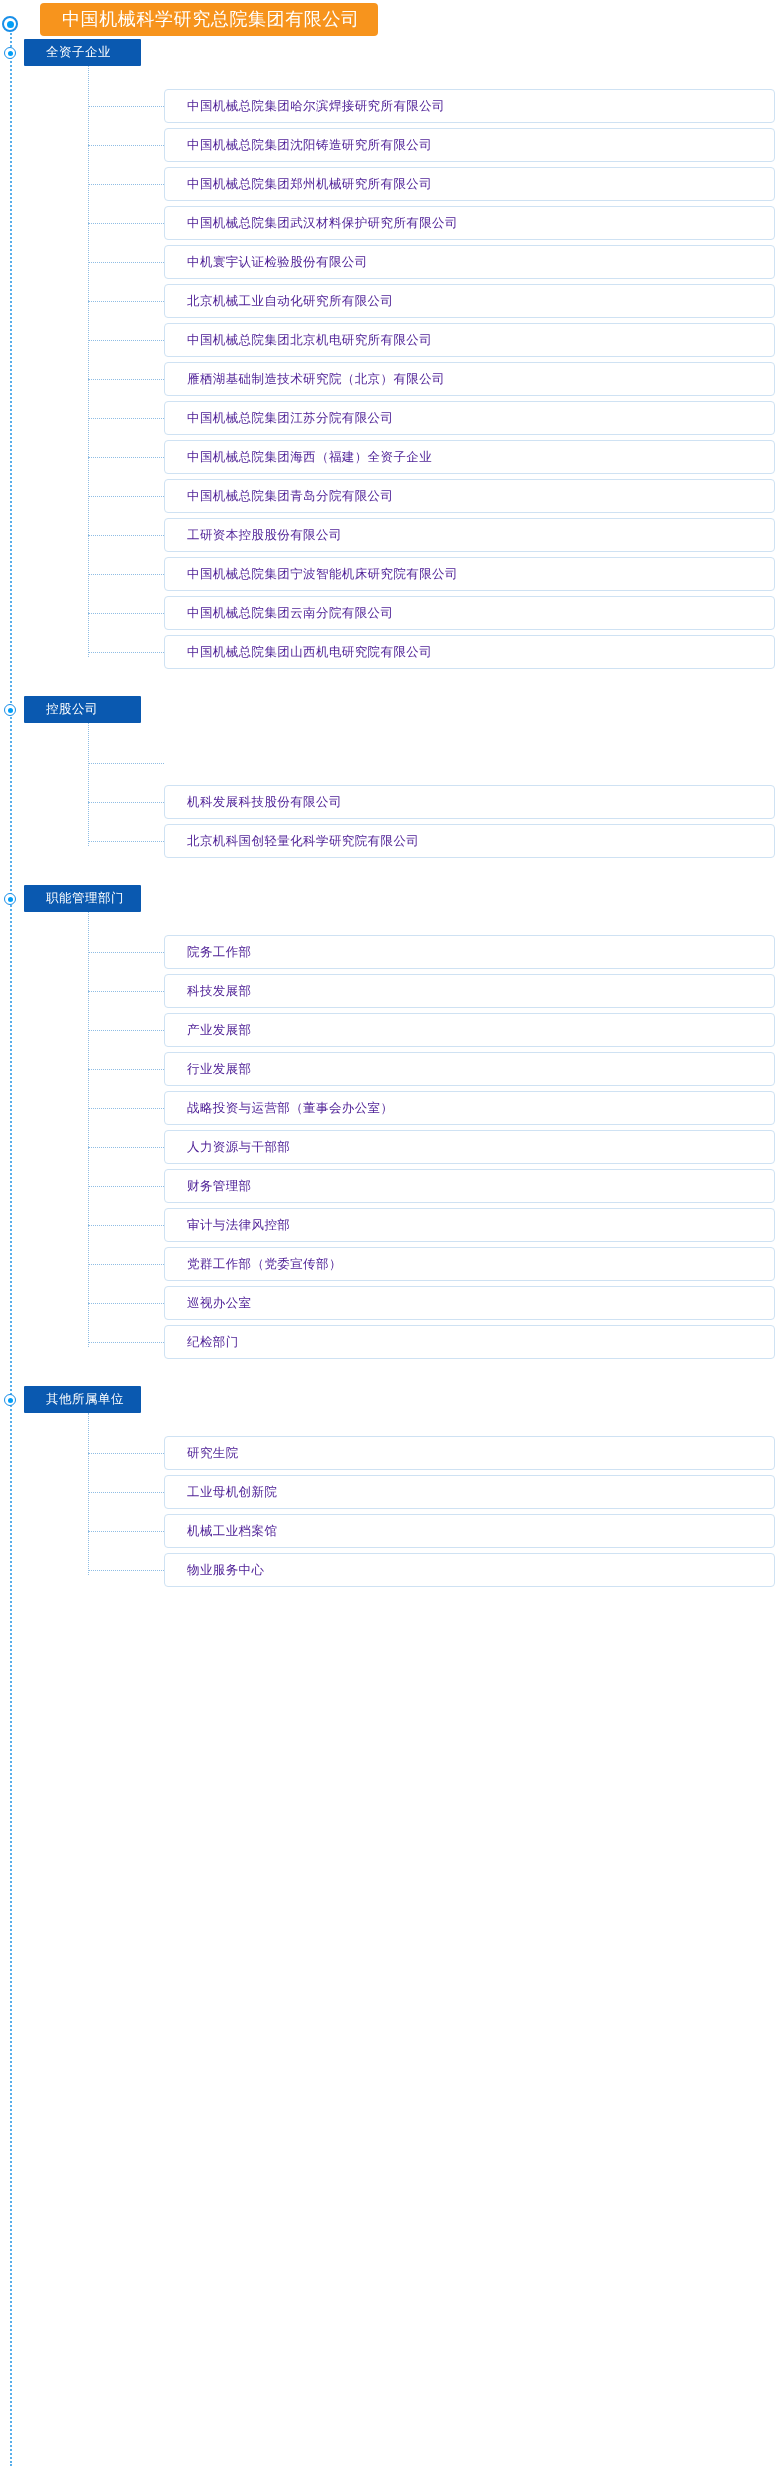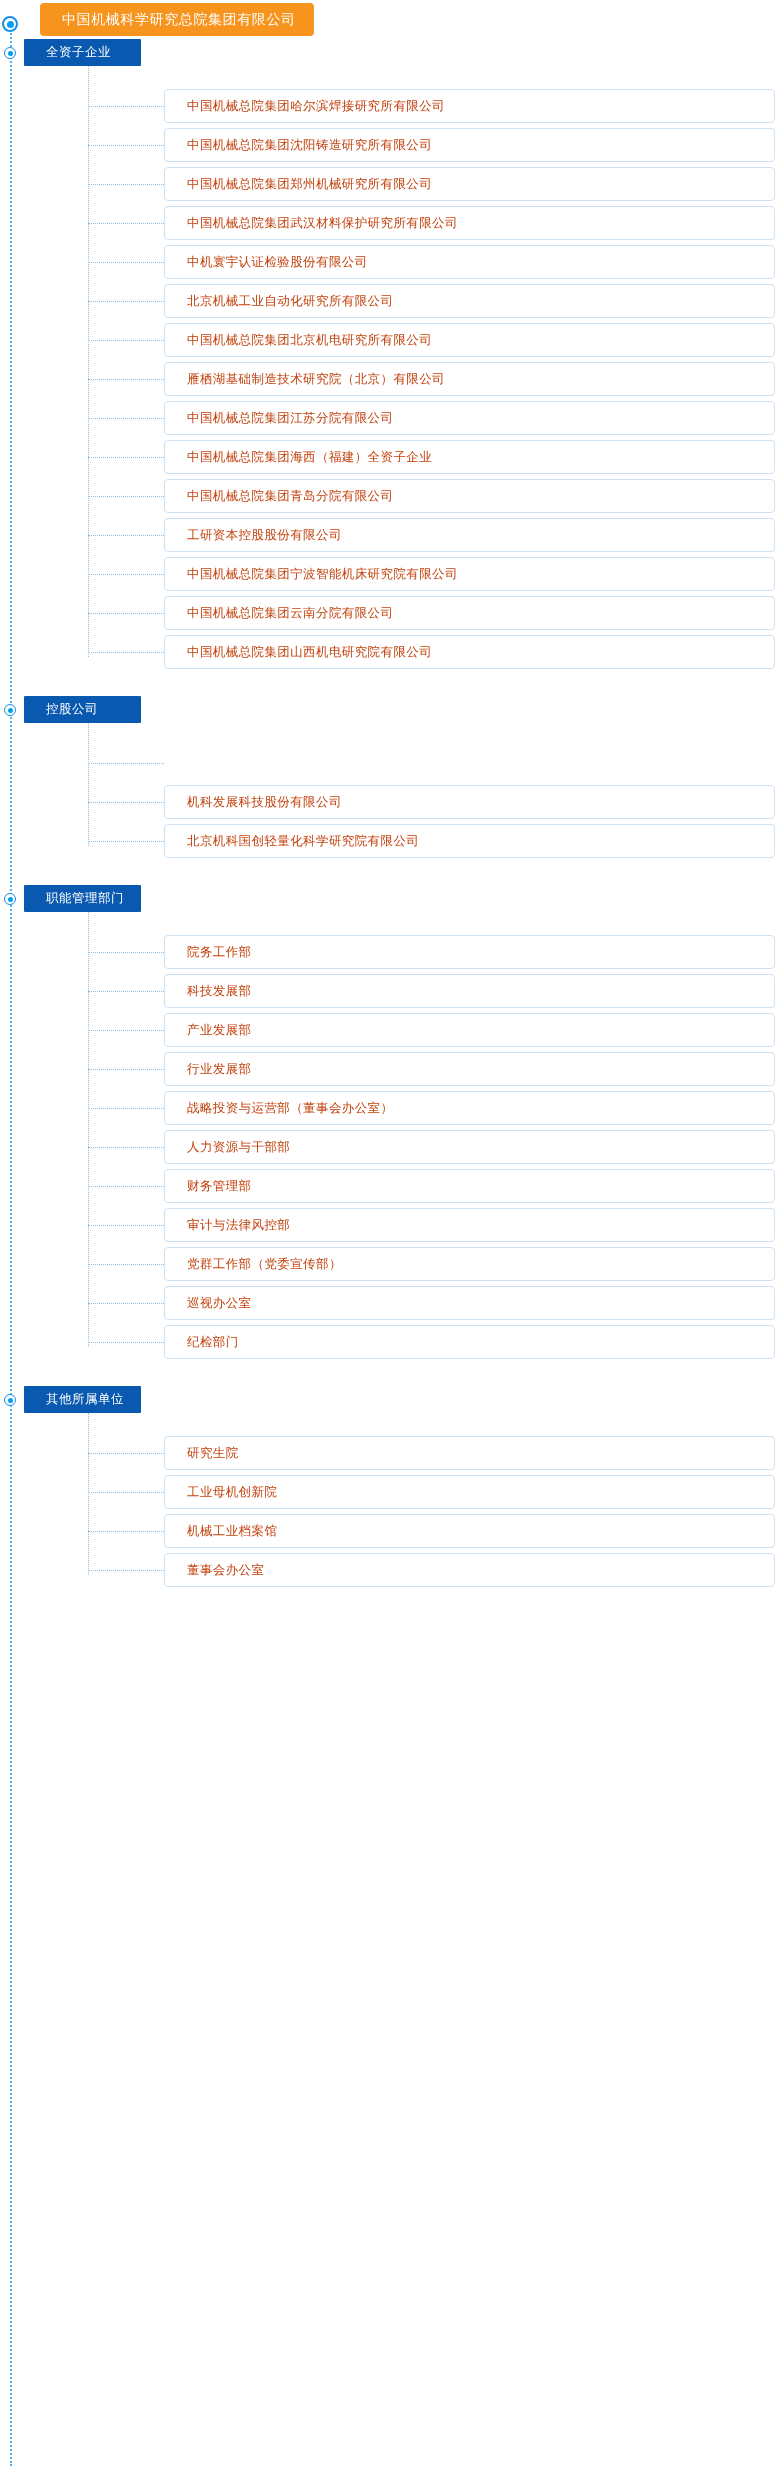--- a/index.html
+++ b/index.html
@@ -26,21 +26,21 @@
   .root-node {
     position: absolute;
     left: 40px;
     top: 0;
     height: 33px;
     padding: 0 18px 0 22px;
     min-width: 205px;
     background: #f7941d;
     border-radius: 4px;
     color: #ffffff;
-    font-size: 14px;
+    font-size: 18px;
     line-height: 33px;
     letter-spacing: .6px;
     white-space: nowrap;
     cursor: pointer;
   }
 
   
   .spine {
     position: absolute;
     left: 10px;
@@ -138,21 +138,21 @@
   }
   .child-card {
     position: absolute;
     left: 164px;
     right: 4px;
     top: 2px;
     height: 34px;
     background: #ffffff;
     border: 1px solid #cfe2f3;
     border-radius: 4px;
-    color: #c2410c;
+    color: #4c1d95;
     font-size: 12.5px;
     line-height: 32px;
     padding-left: 22px;
     letter-spacing: .4px;
     white-space: nowrap;
     overflow: hidden;
     cursor: pointer;
   }
 
   .group-gap { height: 20px; }
@@ -329,20 +329,20 @@
           <div class="child-row">
             <div class="child-elbow"></div>
             <div class="child-card">工业母机创新院</div>
           </div>
           <div class="child-row">
             <div class="child-elbow"></div>
             <div class="child-card">机械工业档案馆</div>
           </div>
           <div class="child-row">
             <div class="child-elbow"></div>
-            <div class="child-card">董事会办公室</div>
+            <div class="child-card">物业服务中心</div>
           </div>
         </div>
         <div class="group-gap"></div>
       </div>
     </div>
 
 </div>
 
 </body></html>

